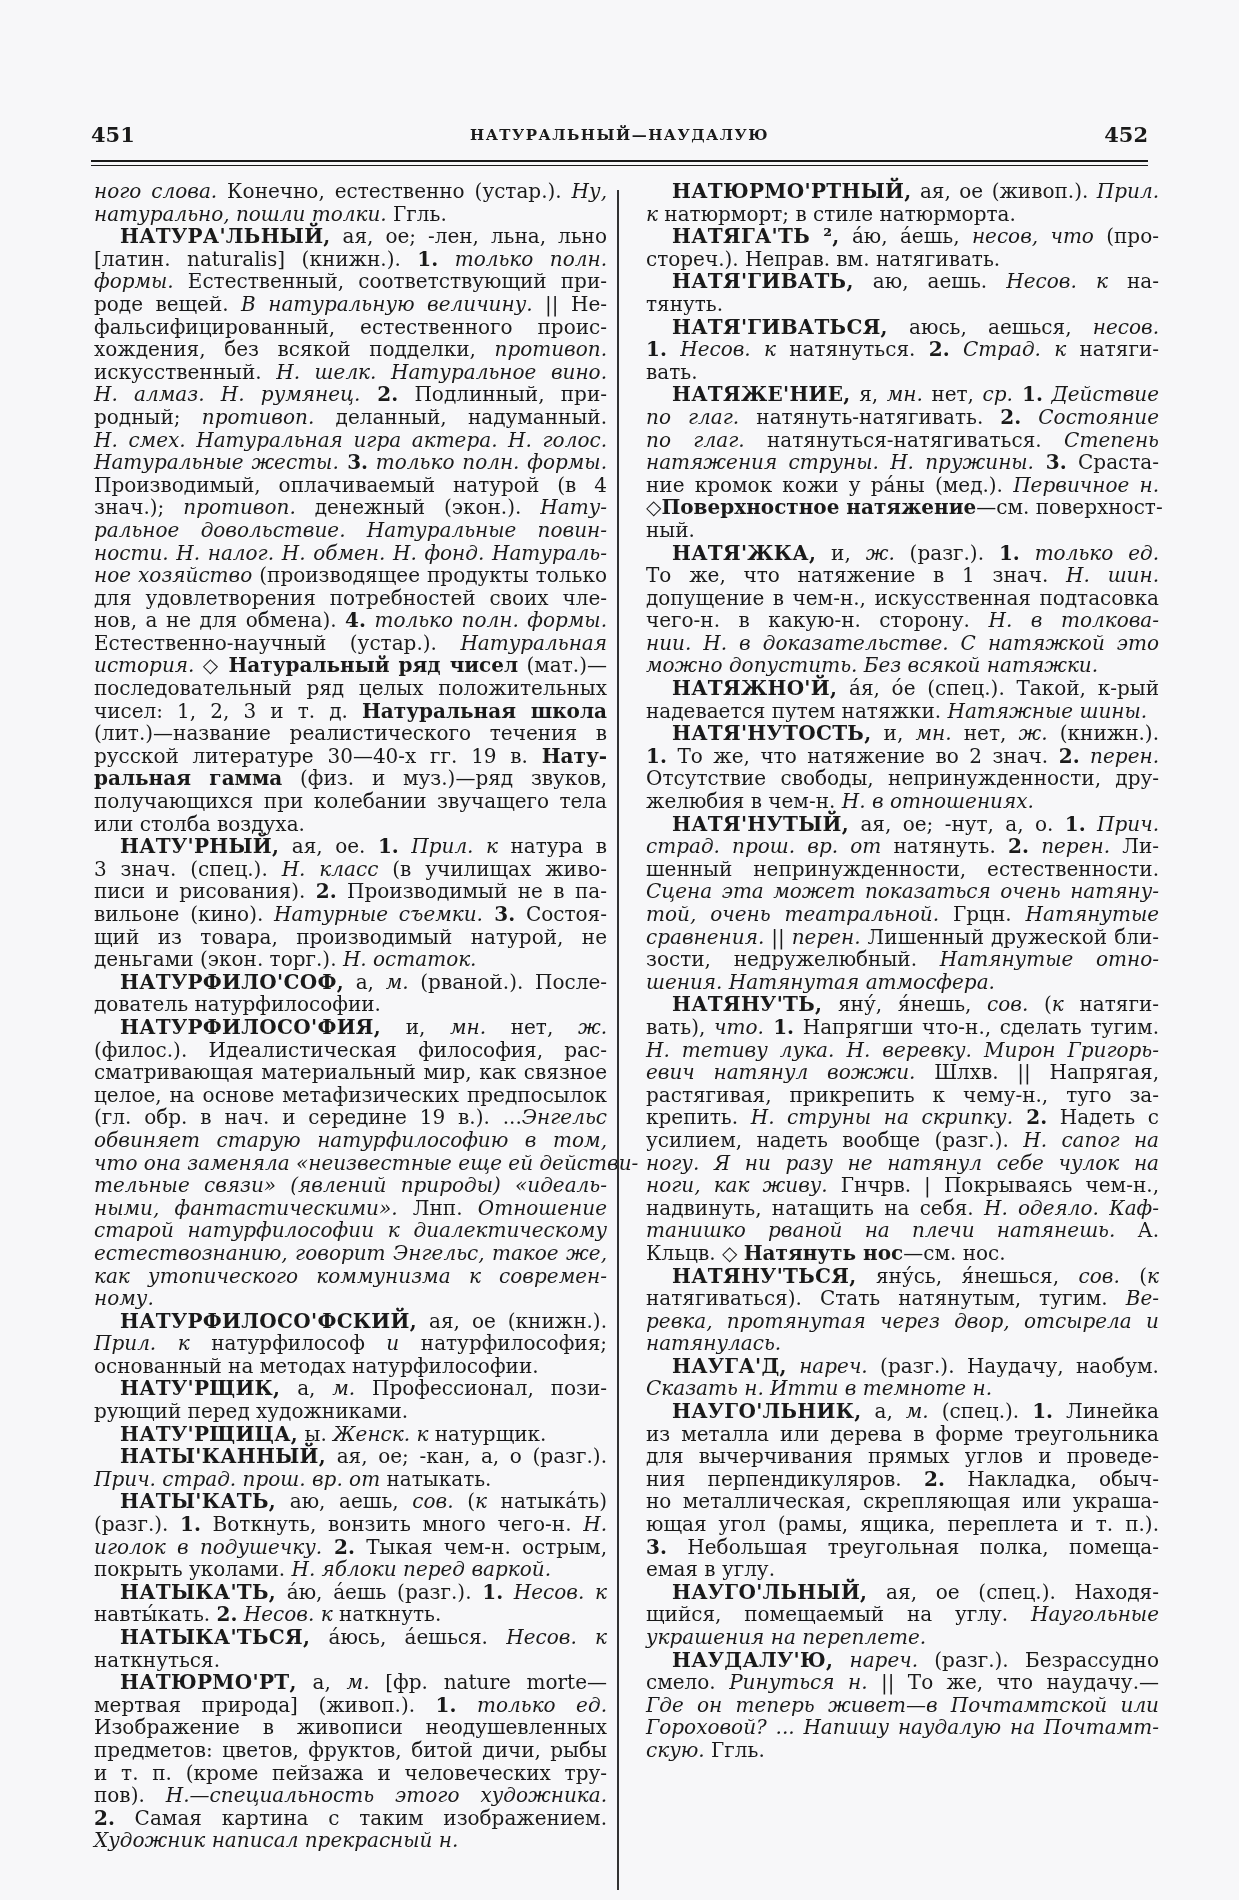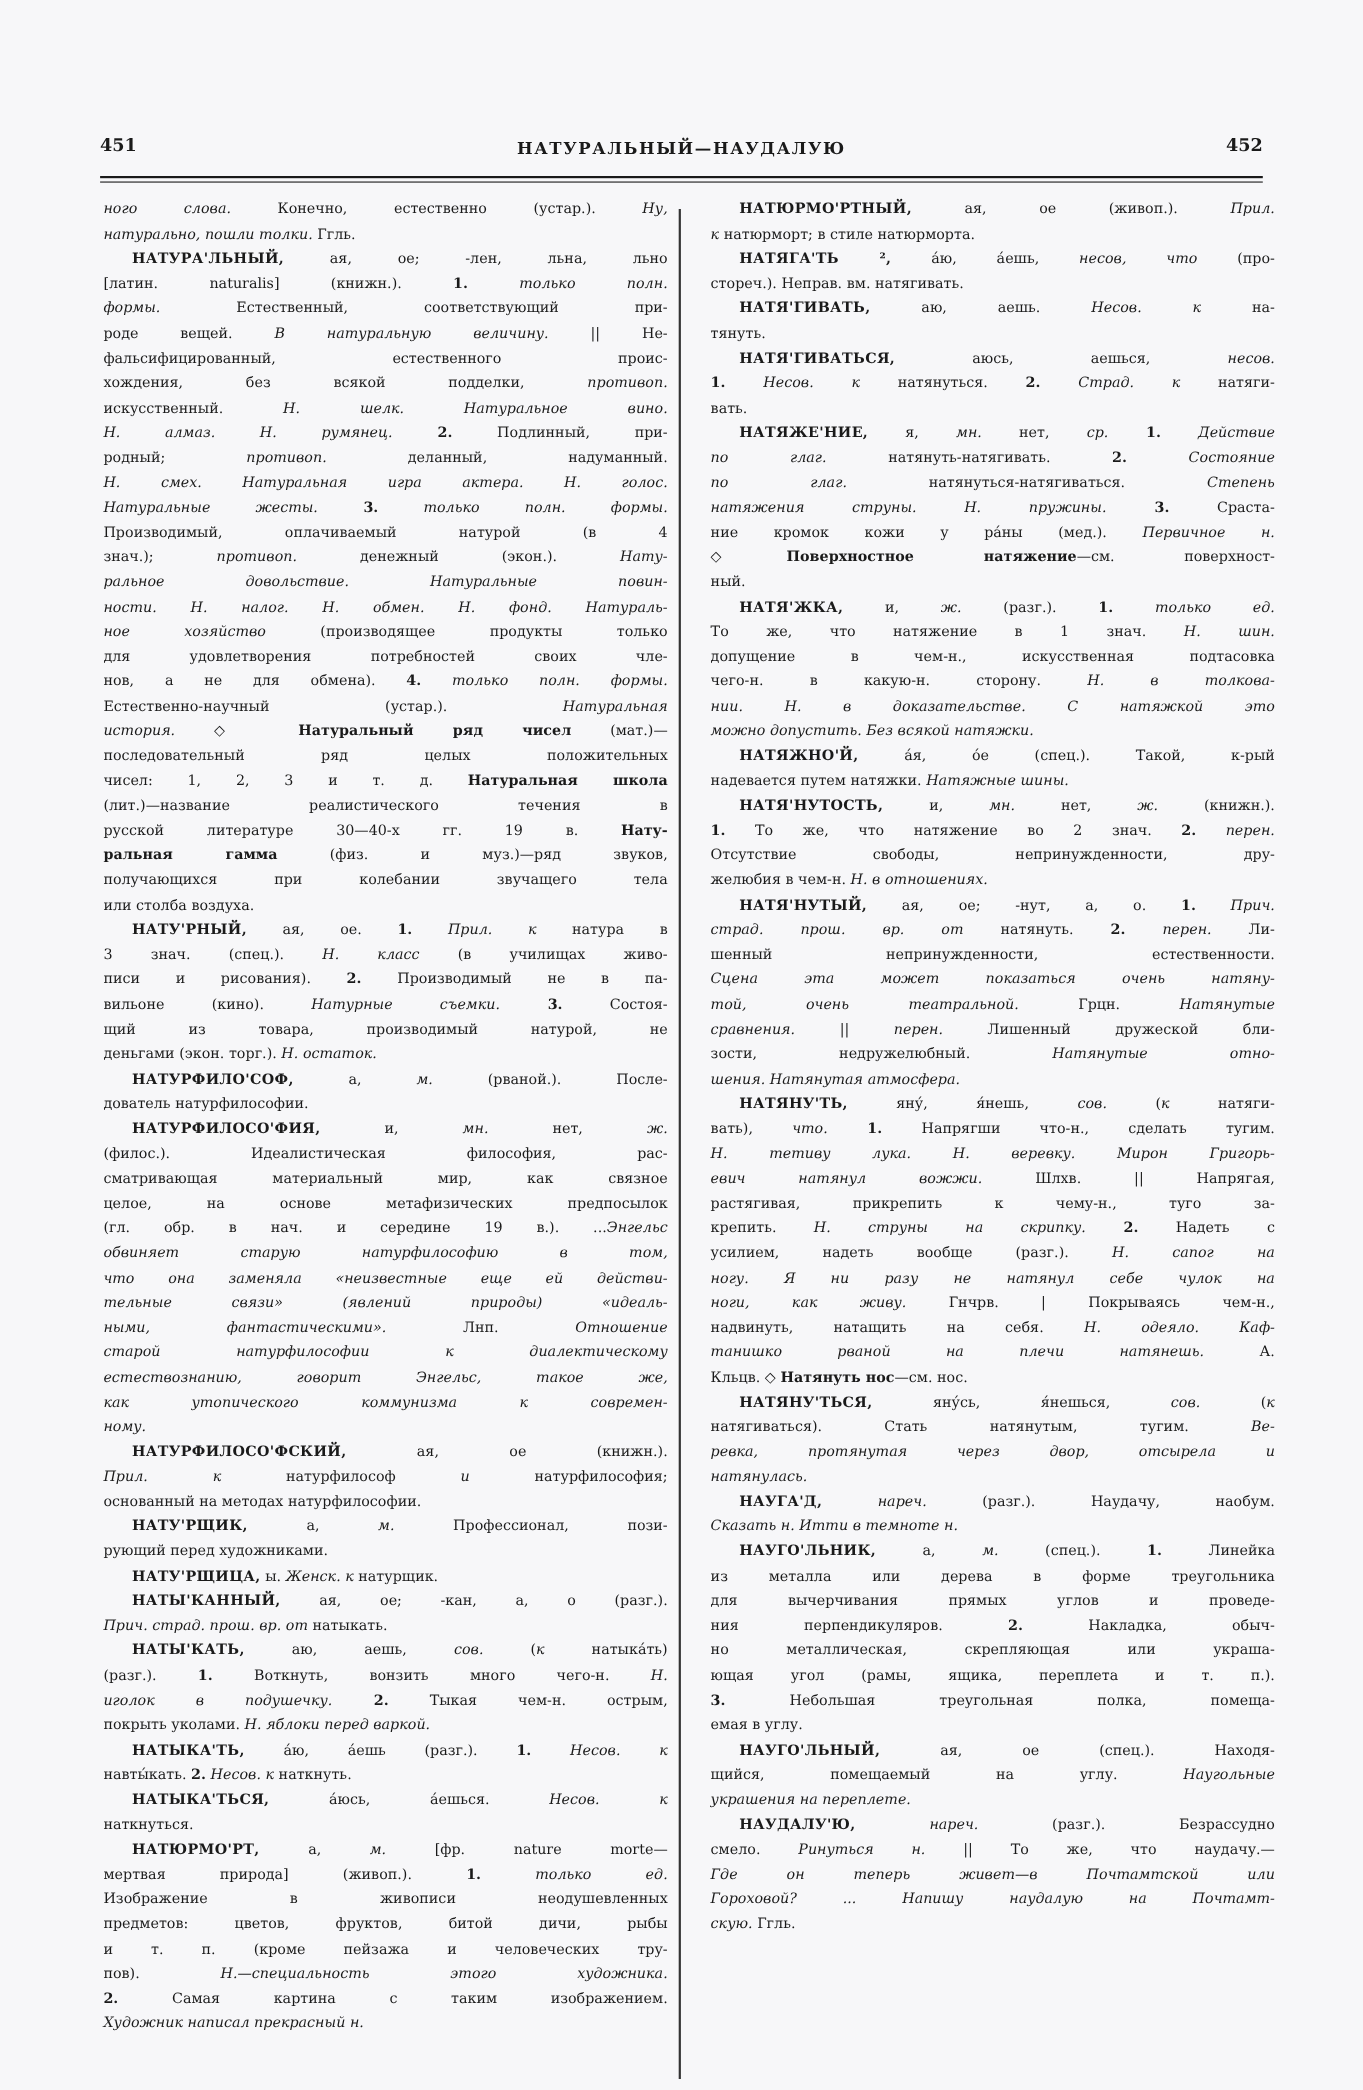--- a/index.html
+++ b/index.html
@@ -1,27 +1,27 @@
 <!DOCTYPE html>
 <html><head>
 <meta charset="utf-8">
 <style>
   html, body { margin:0; padding:0; background:#f7f7f9; }
   body { width:1239px; height:1900px; position:relative; overflow:hidden;
          font-family:"DejaVu Serif","Liberation Serif",serif; color:#1a1a1a; }
   .page-header { position:absolute; left:91px; top:122px; width:1057px; height:30px; }
-  .page-num { position:absolute; top:0; font-weight:bold; font-size:16px; font-family:"DejaVu Serif",serif; }
+  .page-num { position:absolute; top:0; font-weight:bold; font-size:21px; font-family:"DejaVu Serif",serif; }
   .page-num.left { left:0; }
   .page-num.right { right:0; }
   .running-head { position:absolute; left:0; right:0; top:4px; text-align:center; font-weight:bold;
                   font-size:15px; letter-spacing:1.5px; }
   .rule { position:absolute; left:91px; width:1057px; background:#1a1a1a; }
   .rule.r1 { top:160px; height:2px; }
   .rule.r2 { top:165px; height:1px; }
-  .col { position:absolute; top:180px; width:513px; font-size:13px; line-height:22.6px;
+  .col { position:absolute; top:180px; width:513px; font-size:20px; line-height:22.6px;
          text-align:justify; }
   .col.left { left:94px; }
   .col.right { left:646px; }
   .divider { position:absolute; left:617px; top:190px; width:2px; height:1700px; background:#333; }
   .entry { margin:0; text-indent:0; }
   .hw { font-weight:bold; letter-spacing:0.3px; }
   .it { font-style:italic; }
   .b { font-weight:bold; }
   .line { display:block; white-space:nowrap; text-align:justify; text-align-last:justify; }
   .line.last { text-align-last:left; }

